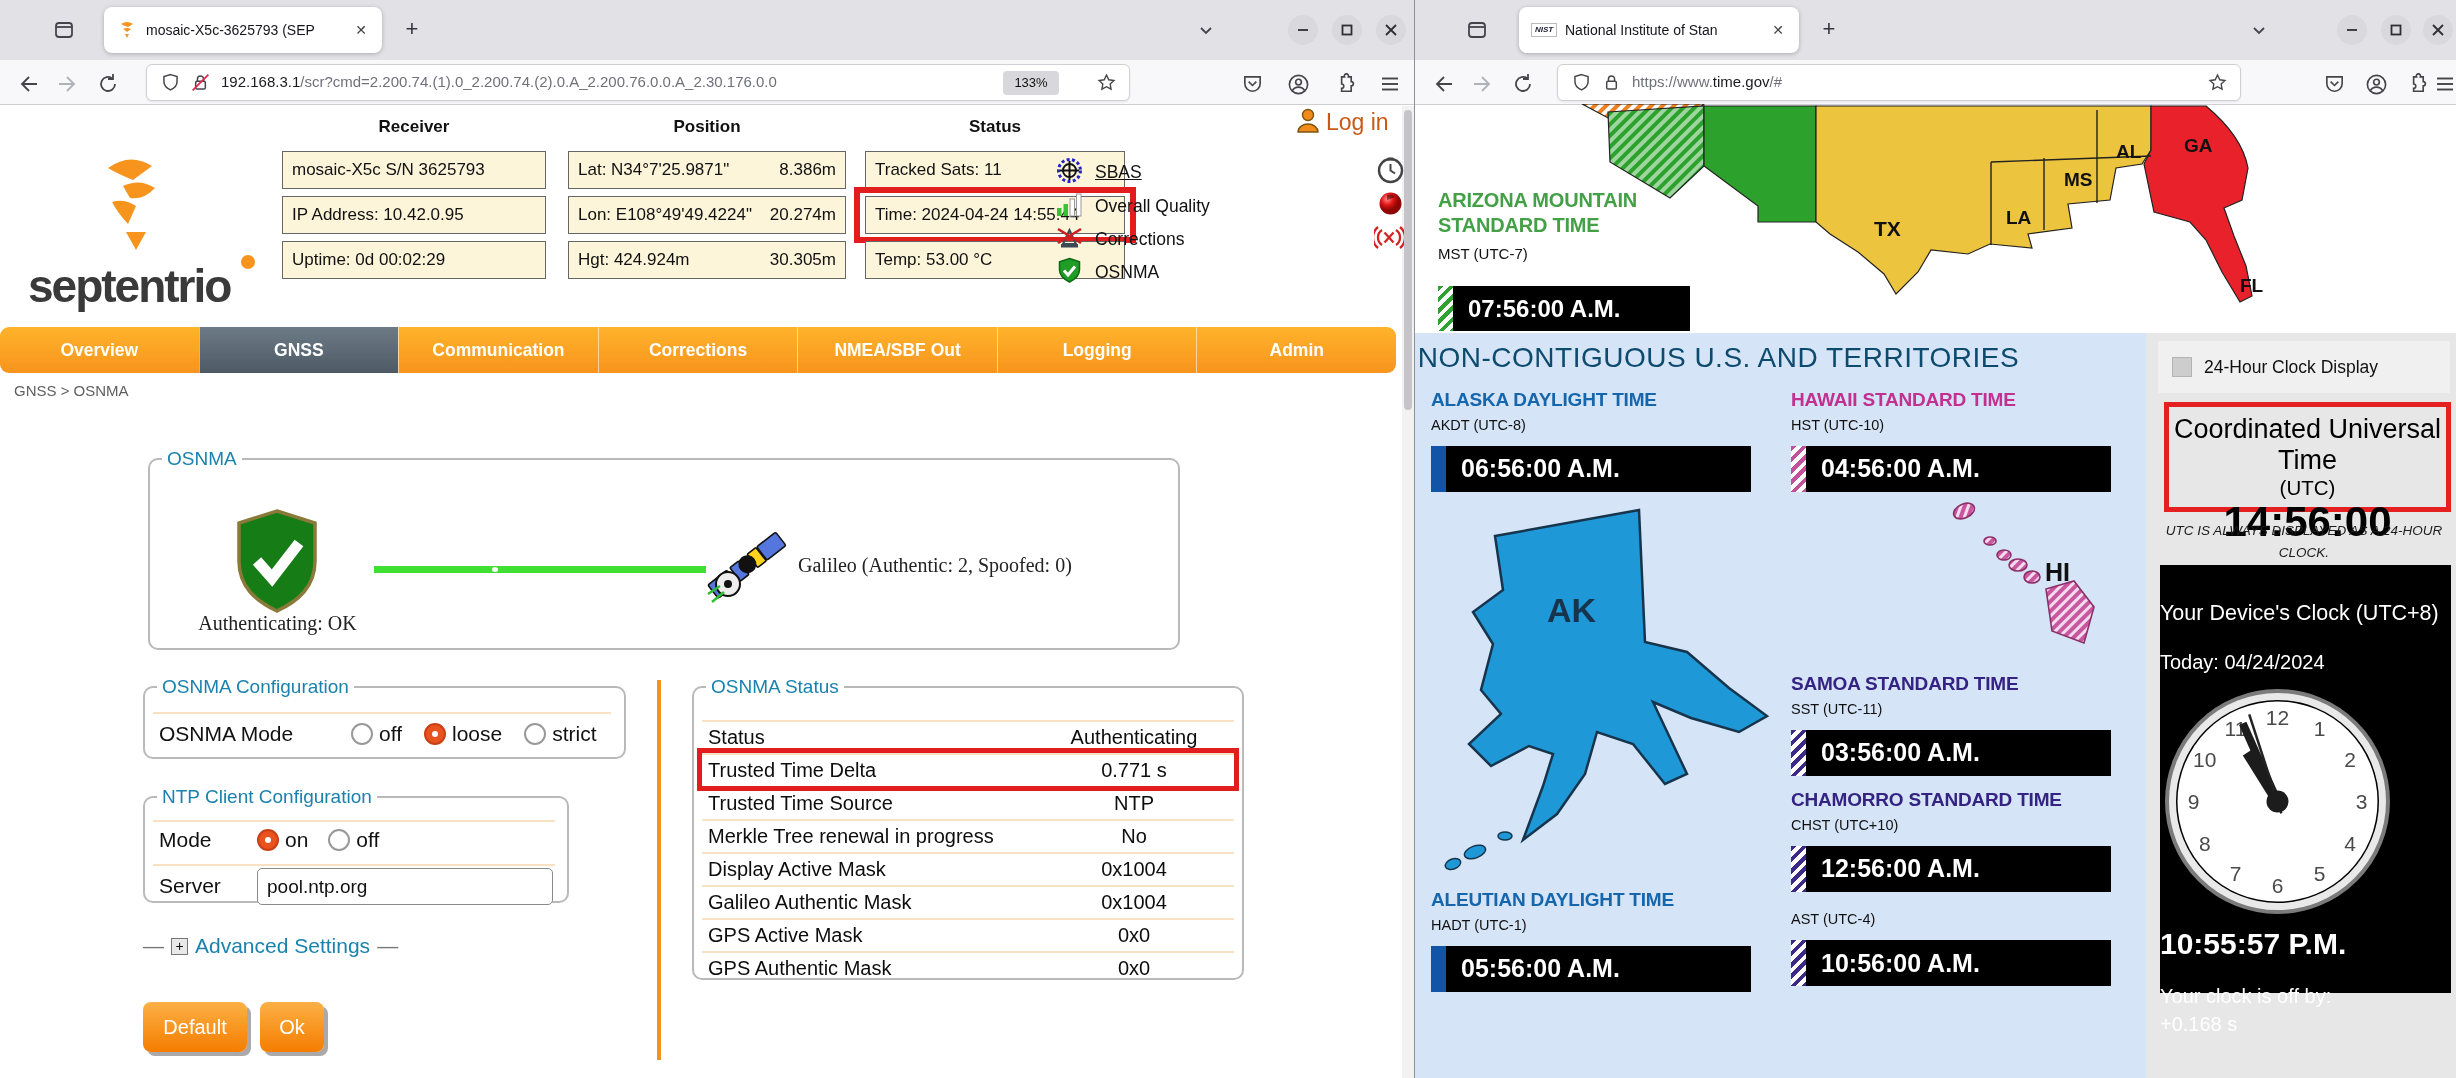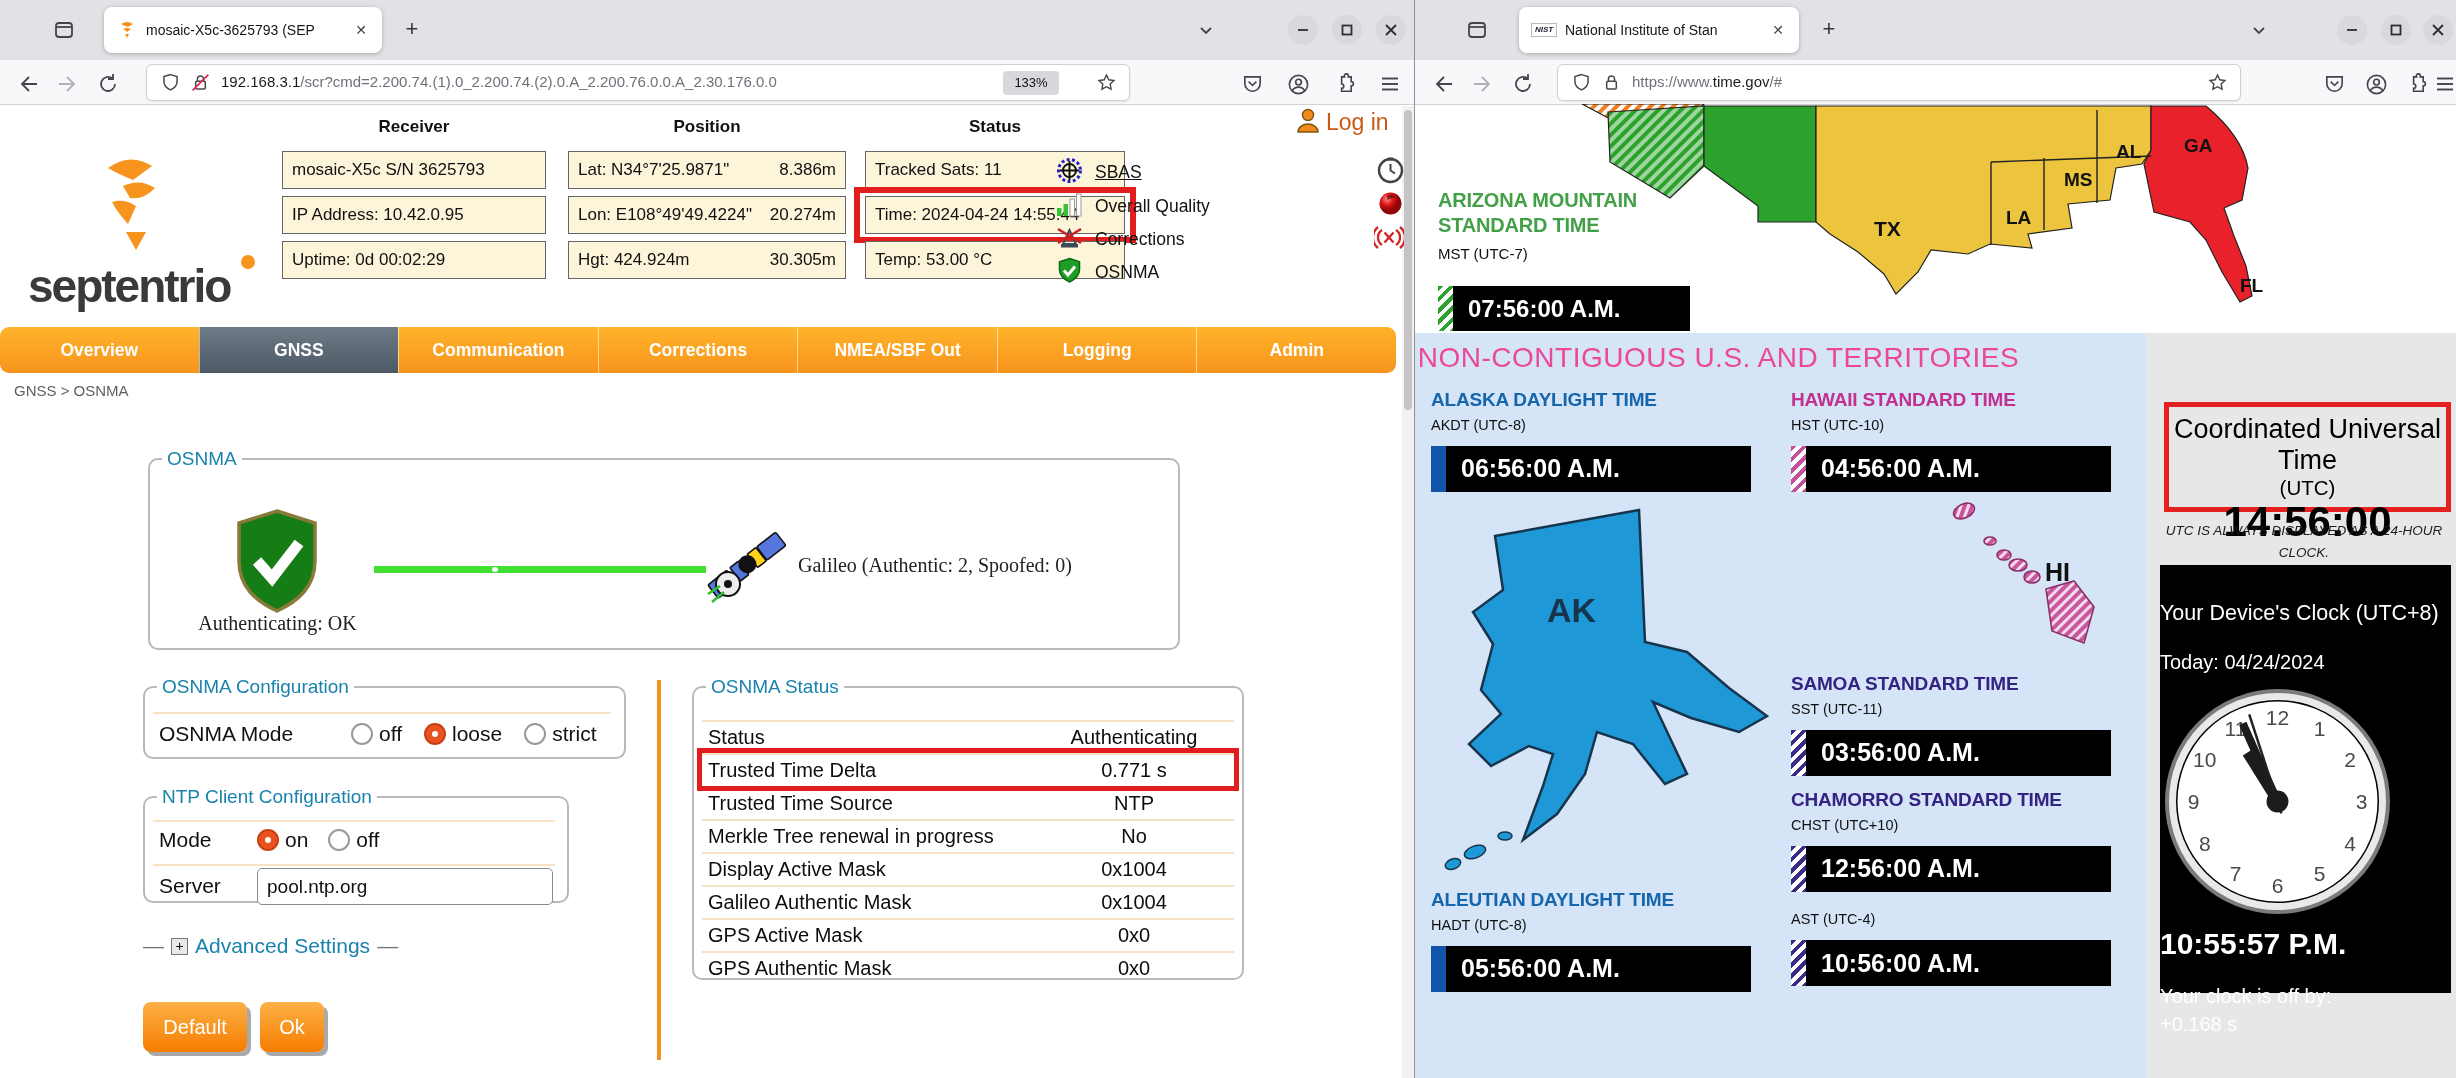--- a/index.html
+++ b/index.html
@@ -532,21 +532,21 @@
       <div class="zone-abbr" style="font-size:15px;margin-top:7px;">MST (UTC-7)</div>
       <div class="zone-box" style="width:252px;height:45px;margin-top:24px;">
         <span class="zone-bar bar-h-green"></span>
         <span class="zone-time" style="font-size:24px;">07:56:00 A.M.</span>
       </div>
     </div>
 
     <div class="tg-blue" style="left:0;top:333px;width:731px;height:745px;"></div>
     <div class="tg-side" style="left:731px;top:333px;width:311px;height:745px;"></div>
 
-    <div class="abs" style="left:0;top:342px;width:607px;text-align:center;font-size:28px;font-weight:500;color:#ec4899;letter-spacing:.5px;">NON-CONTIGUOUS U.S. AND TERRITORIES</div>
+    <div class="abs" style="left:0;top:342px;width:607px;text-align:center;font-size:28px;font-weight:500;color:#0c4a6e;letter-spacing:.5px;">NON-CONTIGUOUS U.S. AND TERRITORIES</div>
 
     <div class="zone" style="left:16px;top:388px;">
       <div class="zone-name zc-blue">ALASKA DAYLIGHT TIME</div>
       <div class="zone-abbr">AKDT (UTC-8)</div>
       <div class="zone-box">
           <span class="zone-bar bar-blue"></span>
           <span class="zone-time">06:56:00 A.M.</span>
         </div>
     </div>
     <div class="zone" style="left:376px;top:388px;">
@@ -595,34 +595,38 @@
     <div class="zone" style="left:376px;top:788px;">
       <div class="zone-name zc-indigo">CHAMORRO STANDARD TIME</div>
       <div class="zone-abbr">CHST (UTC+10)</div>
       <div class="zone-box">
           <span class="zone-bar bar-h-indigo"></span>
           <span class="zone-time">12:56:00 A.M.</span>
         </div>
     </div>
     <div class="zone" style="left:16px;top:888px;">
       <div class="zone-name zc-blue">ALEUTIAN DAYLIGHT TIME</div>
-      <div class="zone-abbr">HADT (UTC-8)</div>
+      <div class="zone-abbr">HADT (UTC-1)</div>
       <div class="zone-box">
           <span class="zone-bar bar-blue"></span>
           <span class="zone-time">05:56:00 A.M.</span>
         </div>
     </div>
     <div class="zone" style="left:376px;top:906px;">
       <div class="zone-abbr">AST (UTC-4)</div>
       <div class="zone-box">
           <span class="zone-bar bar-h-indigo"></span>
           <span class="zone-time">10:56:00 A.M.</span>
         </div>
     </div>
 
+    <div class="abs" style="left:743px;top:341px;width:292px;height:52px;background:#f0f0f0;display:flex;align-items:center;">
+      <span style="width:20px;height:20px;background:#cdcdcd;border:1px solid #b4b4b4;margin:0 12px 0 14px;flex:none;"></span>
+      <span style="font-size:17.5px;color:#111;">24-Hour Clock Display</span>
+    </div>
 
     <div class="abs" style="left:749px;top:402px;width:287px;height:110px;border:5px solid #e52020;text-align:center;color:#000;">
       <div style="font-size:27px;margin-top:7px;">Coordinated Universal Time</div>
       <div style="font-size:20.5px;">(UTC)</div>
       <div style="font-size:42px;font-weight:bold;line-height:1.05;">14:56:00</div>
     </div>
 
     <div class="abs" style="left:743px;top:520px;width:292px;text-align:center;font-style:italic;font-size:13.5px;line-height:1.65;color:#1c1c1c;">UTC IS ALWAYS DISPLAYED AS A 24-HOUR CLOCK.</div>
 
     <div class="abs" style="left:745px;top:565px;width:291px;height:428px;background:#000;color:#fff;text-align:left;">

